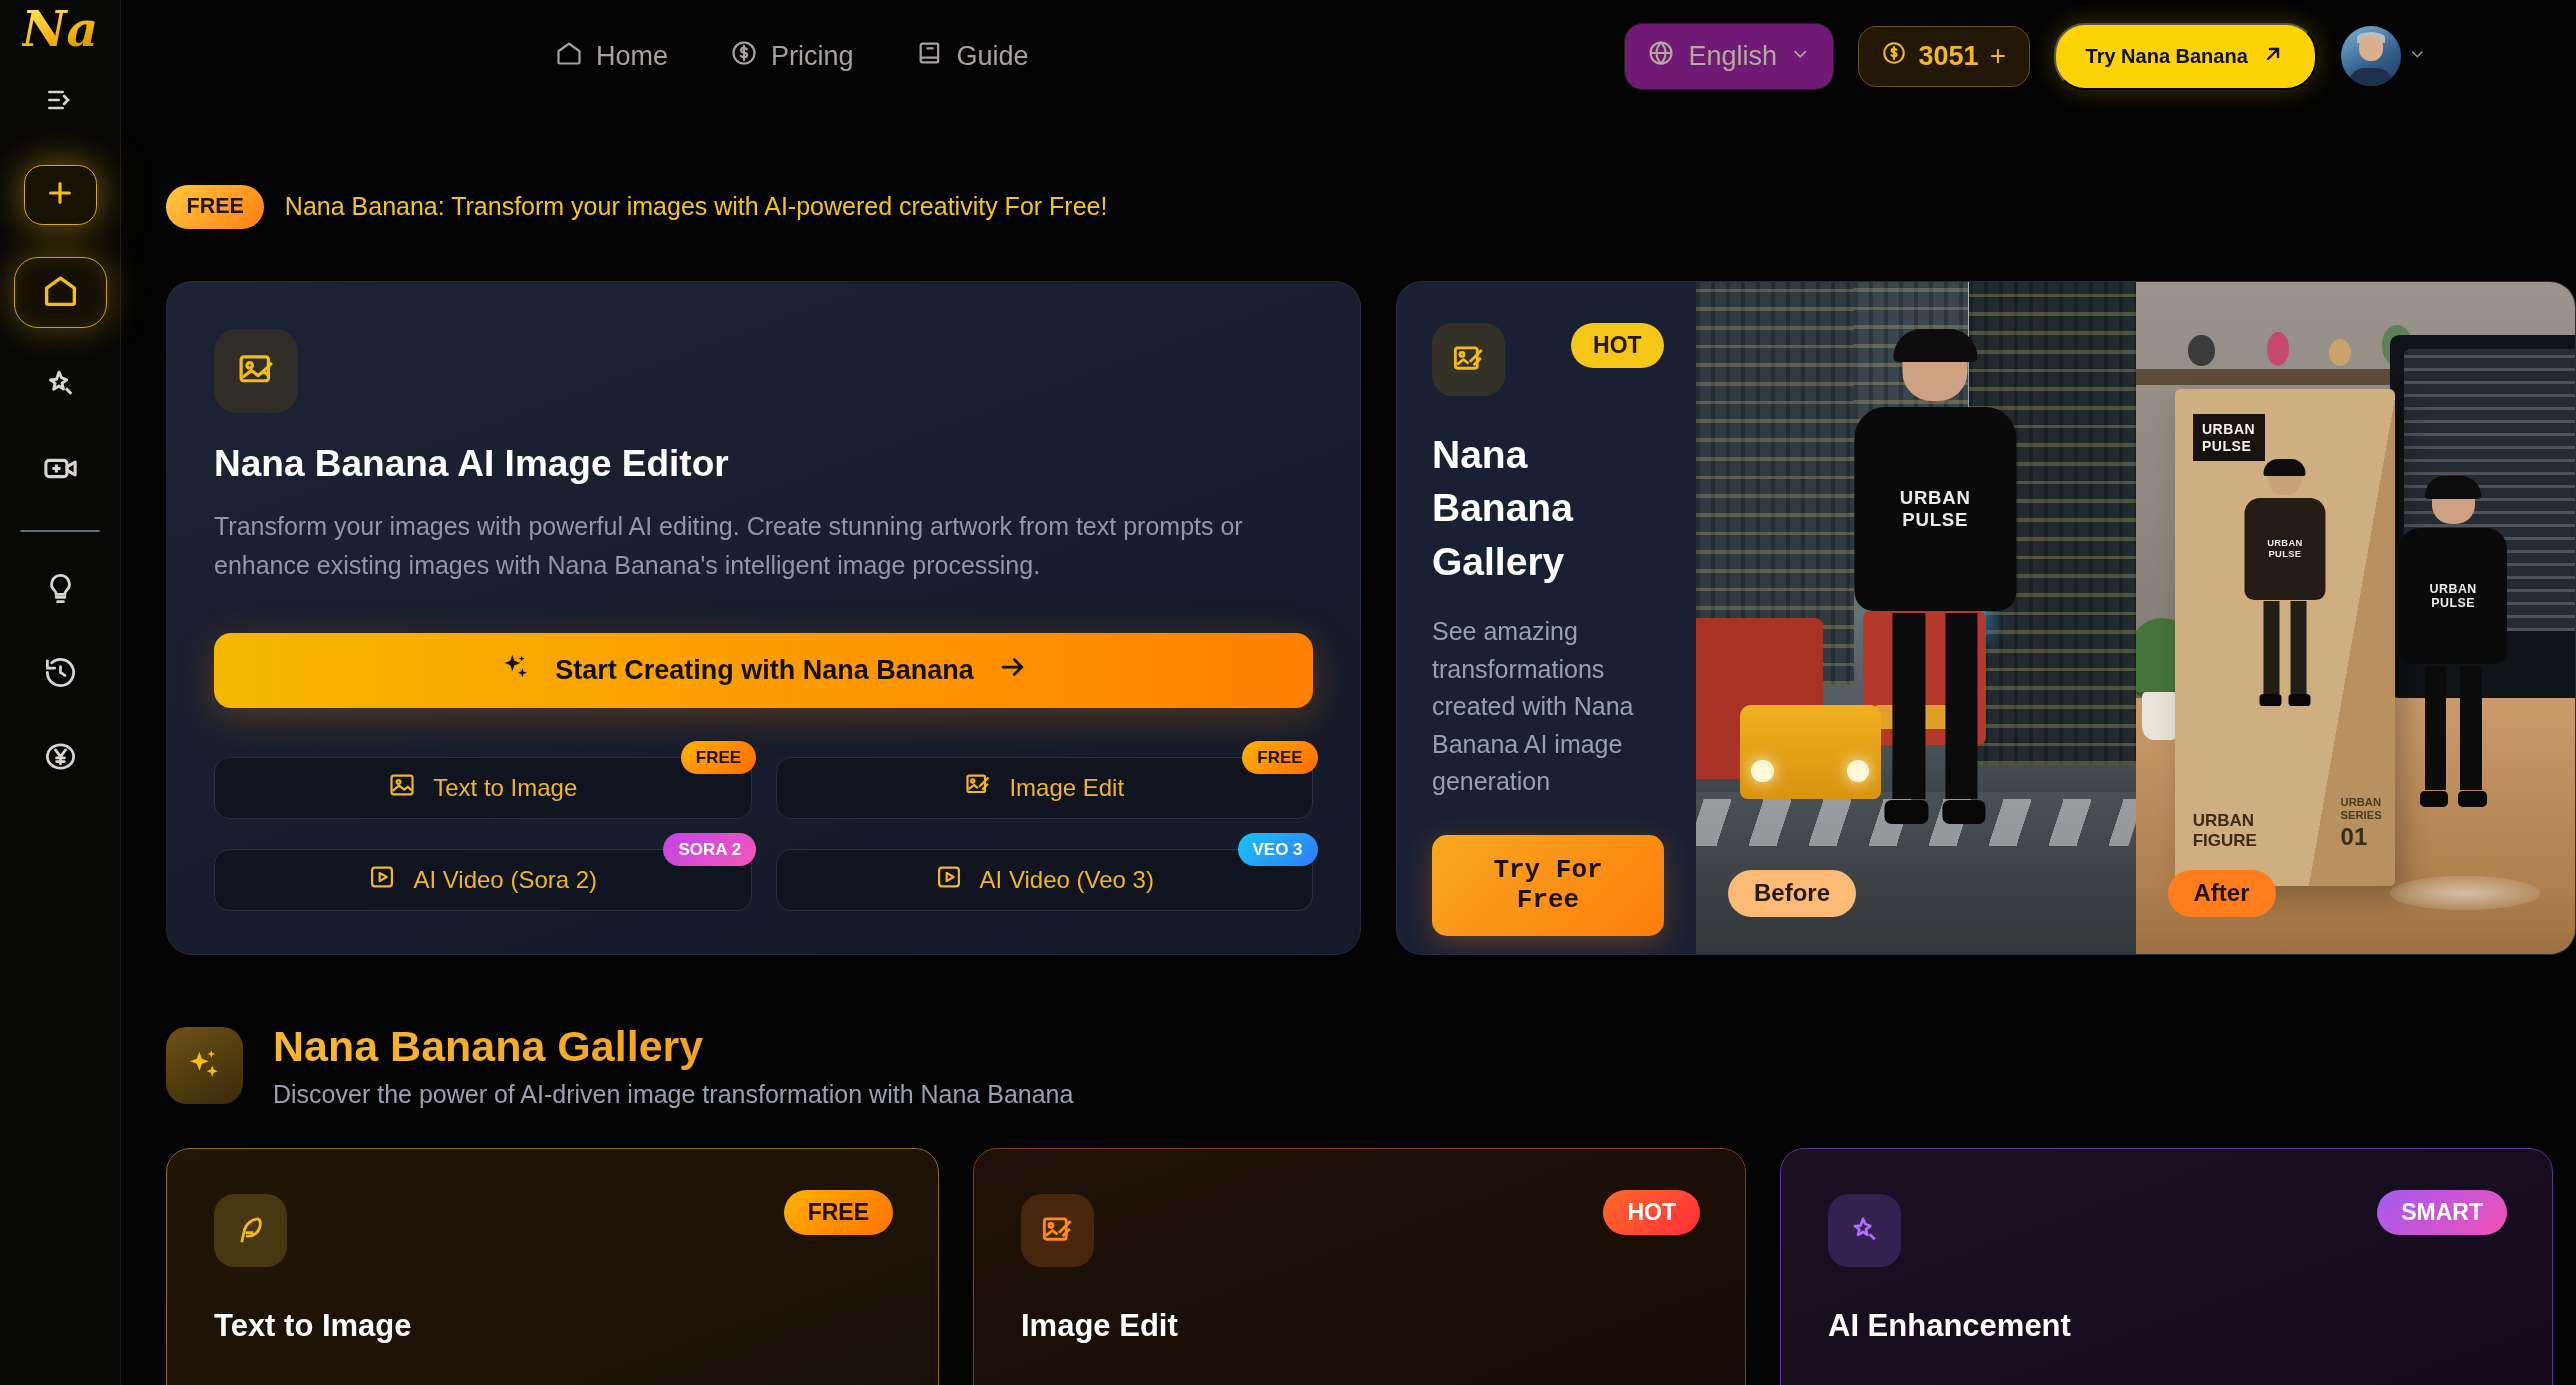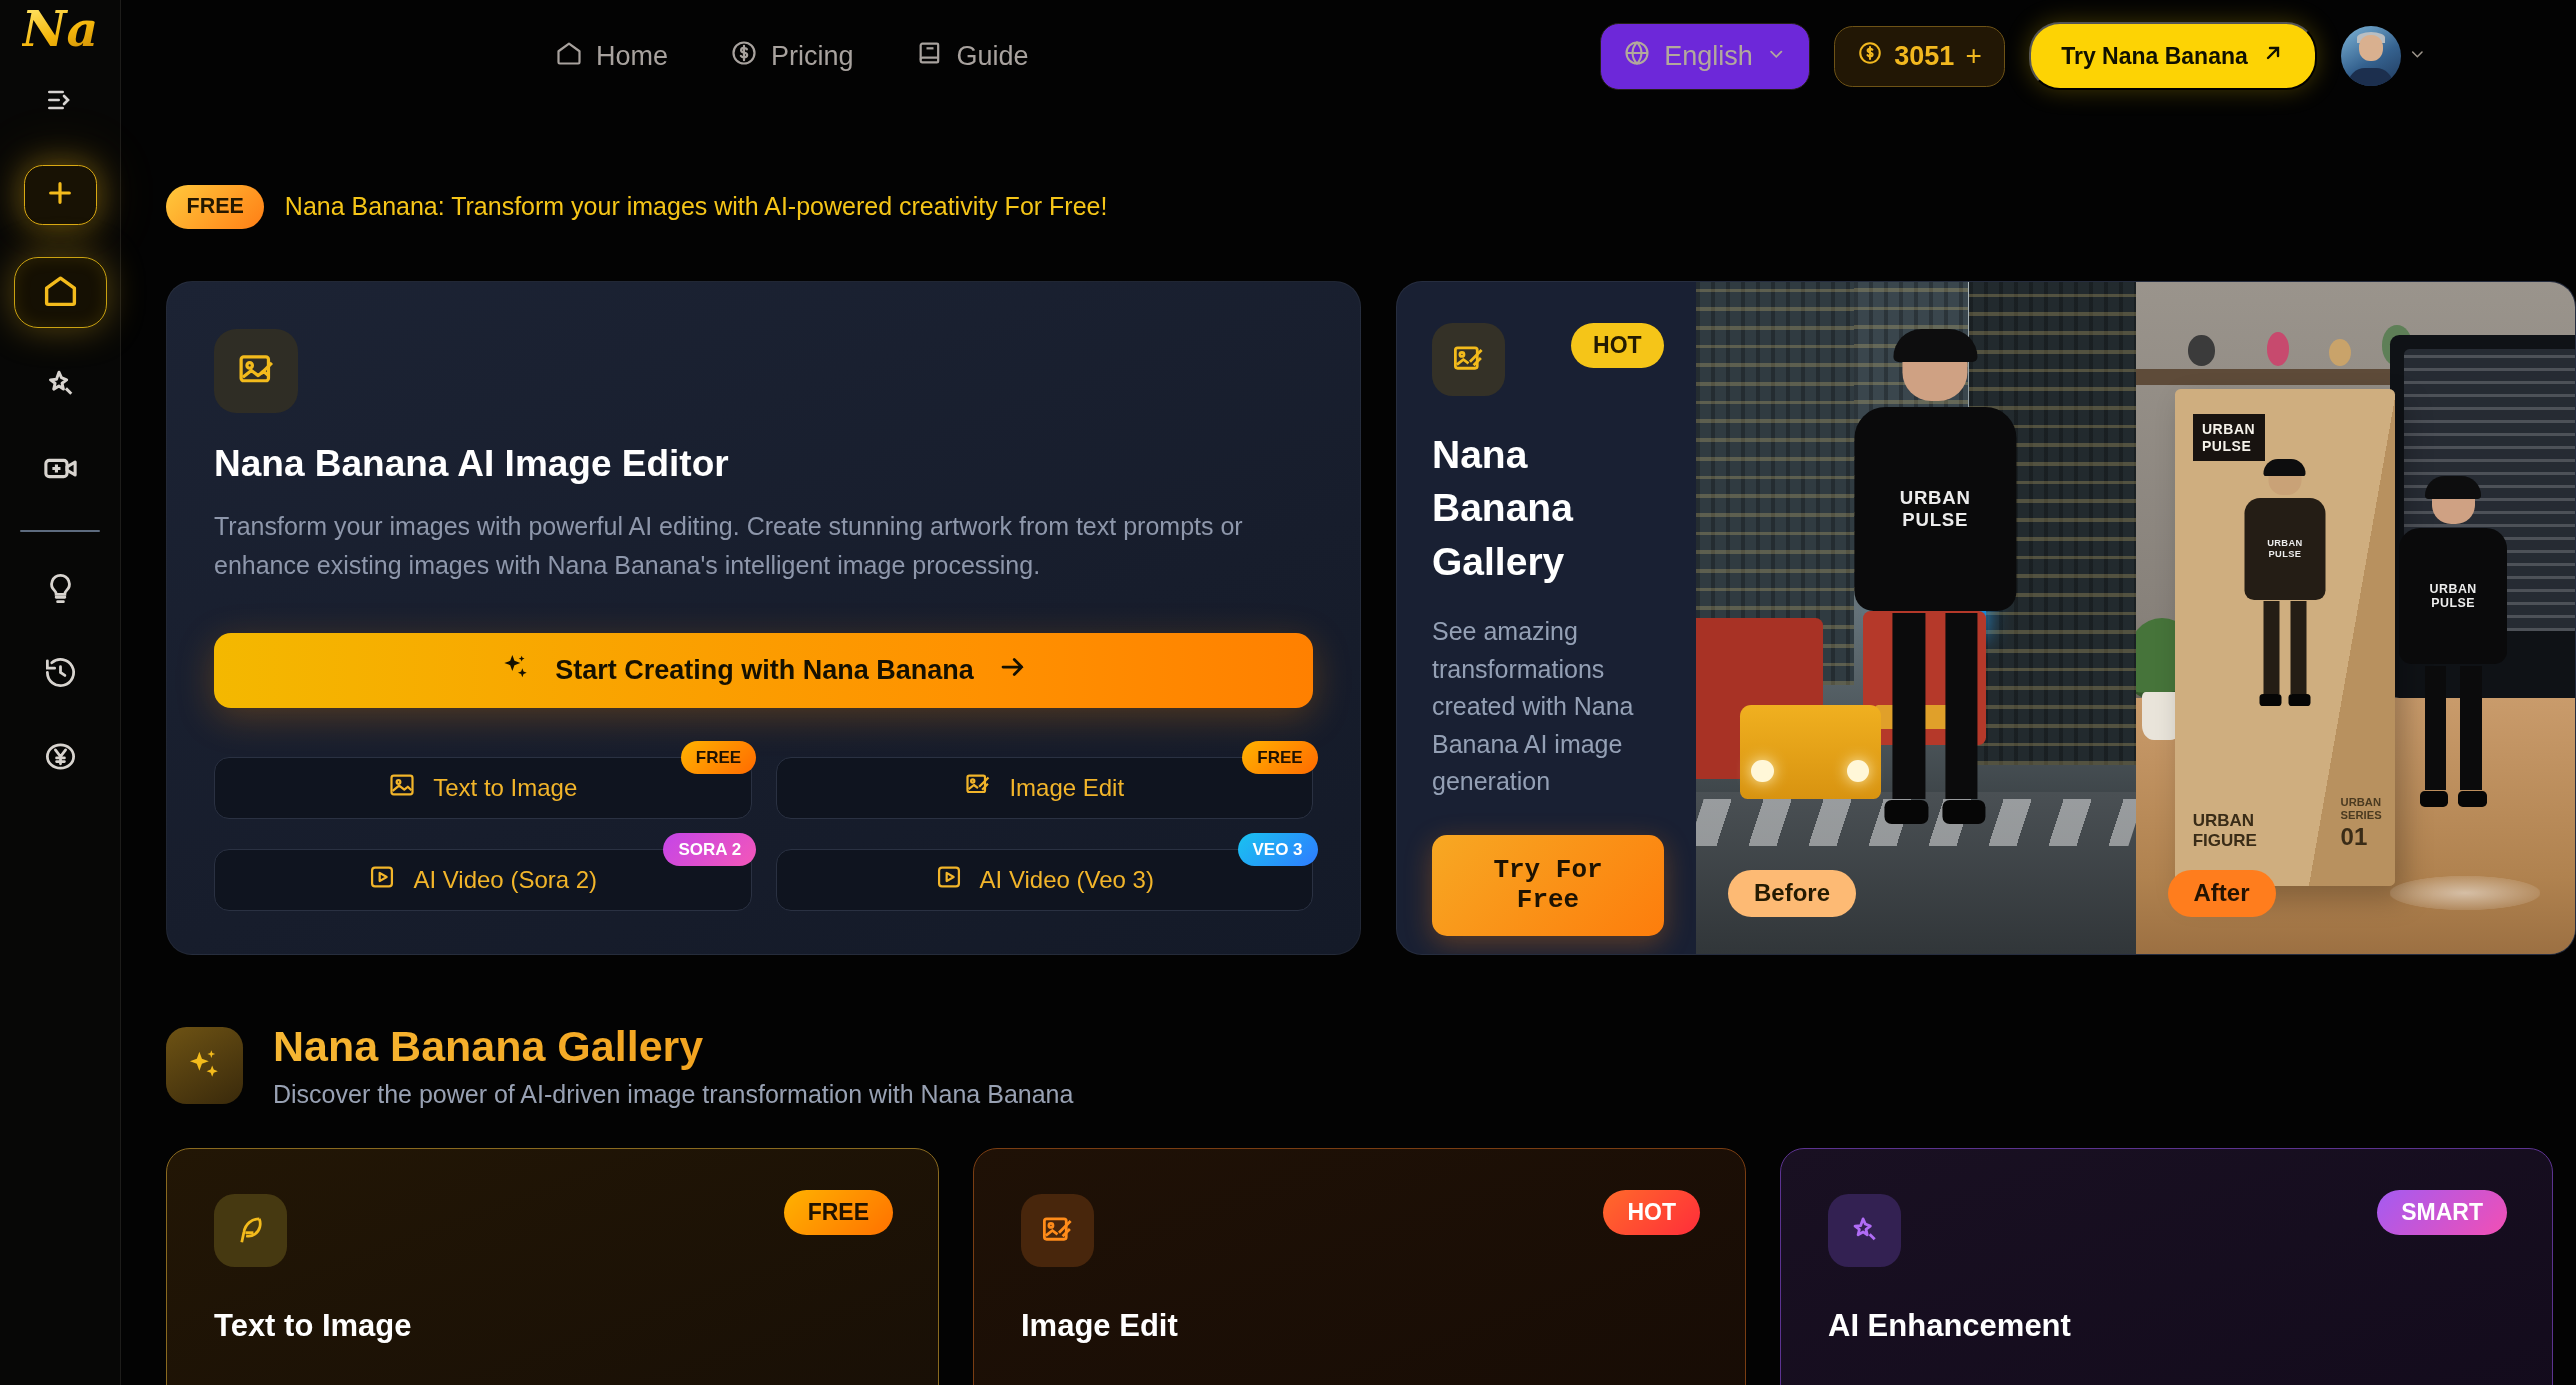--- a/index.html
+++ b/index.html
@@ -26,27 +26,27 @@
   .side-icon { margin-top:32px; width:56px; height:52px; color:#d8d4cf; display:flex;
     align-items:center; justify-content:center; cursor:pointer; }
   .side-divider { margin-top:34px; width:80px; height:1.9px; background:#5d6b7e; border-radius:1.9px; }
 
   
   .topbar { position:absolute; left:121px; top:0; right:0; height:112px; display:flex; align-items:center; }
   .main-nav { position:absolute; left:434px; display:flex; gap:62px; align-items:center; }
   .nav-item { display:flex; align-items:center; gap:13px; color:#a8a29e; font-size:27px; cursor:pointer; }
   .nav-item svg { flex:0 0 auto; }
   .top-right { position:absolute; right:149px; display:flex; align-items:center; gap:24px; }
-  .lang-pill { display:flex; align-items:center; gap:13px; background:#6d28d9; border:0.9px solid #262019;
+  .lang-pill { display:flex; align-items:center; gap:13px; background:#701a75; border:0.9px solid #262019;
     border-radius:18.7px; padding:15px 22.4px; color:#b3a99c; font-size:27px; cursor:pointer; }
   .coin-pill { display:flex; align-items:center; gap:11.2px; background:#221705; border:1.4px solid #6e5316;
     border-radius:18.7px; padding:13px 22.4px; color:#f2b81f; font-size:27px; font-weight:700; cursor:pointer; }
   .coin-plus { font-weight:400; font-size:28px; }
   .try-btn { display:flex; align-items:center; gap:13px; background:#fdd304; border-radius:31px;
-    padding:17px 30px; color:#101001; font-size:23px; font-weight:700; cursor:pointer;
+    padding:17px 30px; color:#101001; font-size:20px; font-weight:700; cursor:pointer;
     box-shadow:0 0 24px rgba(253,211,4,.25); }
   .avatar-wrap { display:flex; align-items:center; gap:7.5px; cursor:pointer; }
   .avatar { width:60px; height:60px; border-radius:50%; position:relative; overflow:hidden;
     background:linear-gradient(150deg,#7fb6d9 0%,#35628f 55%,#20395c 100%); }
   .avatar .face { position:absolute; left:17.7px; top:9.3px; width:24px; height:26px; border-radius:46%;
     background:#d9b08f; }
   .avatar .hair { position:absolute; left:16px; top:5.6px; width:28px; height:11.2px; border-radius:50% 50% 0 0;
     background:#b9bec2; }
   .avatar .suit { position:absolute; left:7.5px; bottom:-5.6px; width:45px; height:24px;
     border-radius:17px 17px 0 0; background:#1c2f4e; }

